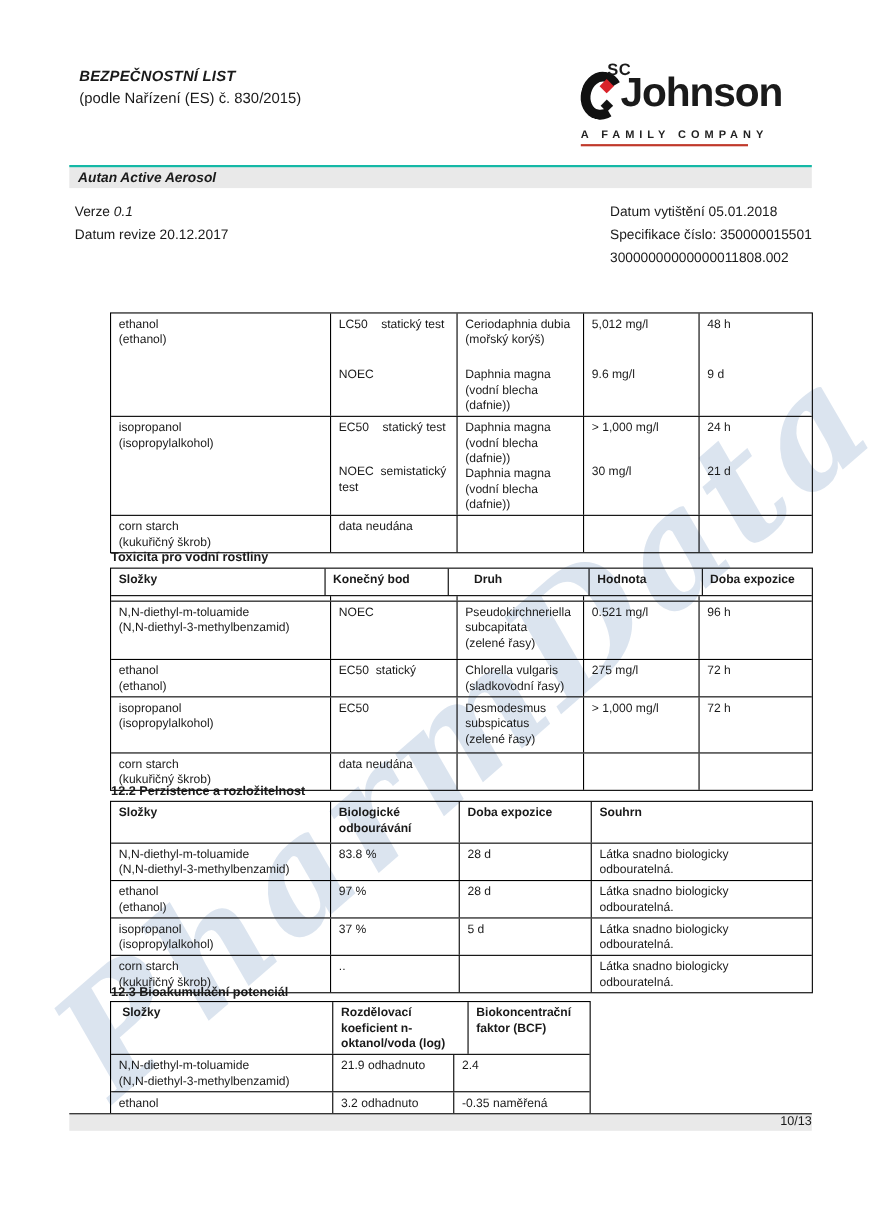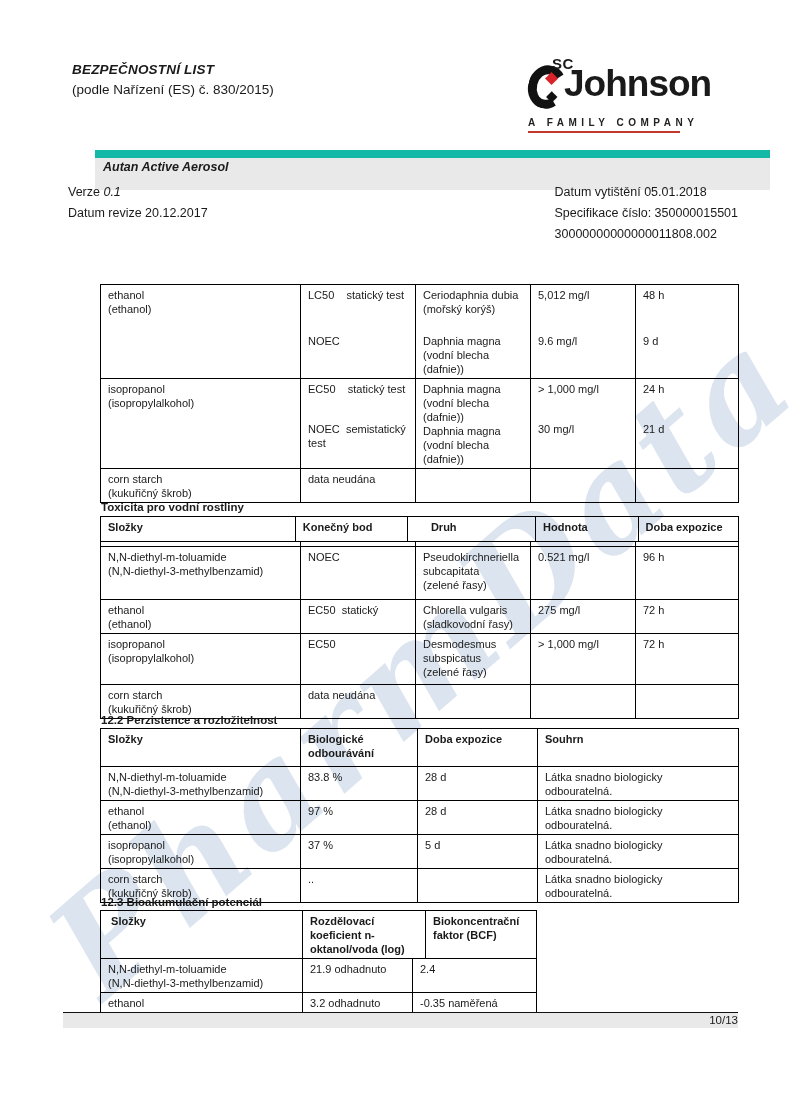--- a/index.html
+++ b/index.html
@@ -29,22 +29,22 @@
   .logo-sc { position:absolute; left:24px; top:0; font-size:15px; font-weight:bold; letter-spacing:0.5px; }
   .logo-carc { position:absolute; left:0; top:10px; width:38px; height:44px;
     border:9px solid #111; border-radius:50%; border-right-color:transparent; transform:rotate(14deg); }
   .logo-diamond { position:absolute; left:17px; top:14px; font-size:17px; line-height:1; }
   .logo-diamond2 { position:absolute; left:18px; top:33px; font-size:15px; line-height:1; color:#111; }
   .logo-name { position:absolute; left:36px; top:8px; font-size:37px; font-weight:bold; letter-spacing:-1px; font-family:"Liberation Sans", sans-serif; }
   .logo-tagline { margin-top:6px; font-size:10px; font-weight:bold; letter-spacing:4.5px; color:#222; white-space:nowrap; }
   .logo-underline { margin-top:3px; height:2px; width:152px; }
 
   
-  .product-bar { width:675px; background:#e9e9e9; border-top:8px solid #14b8a6;
-    font-size:12.5px; font-weight:bold; font-style:italic; padding:2px 0 16px 8px;margin-left:32px; }
+  .product-bar { width:675px; background:#e9e9e9; border-top:2px solid #14b8a6;
+    font-size:12.5px; font-weight:bold; font-style:italic; padding:2px 0 3px 8px; }
 
   
   .meta { font-size:12.5px; line-height:21px; }
   .meta-right { text-align:left; }
 
   
   .sec-title { font-size:11.5px; font-weight:bold; }
 
   
   .dtable { border:1px solid #000; border-bottom-width:1.5px; }

